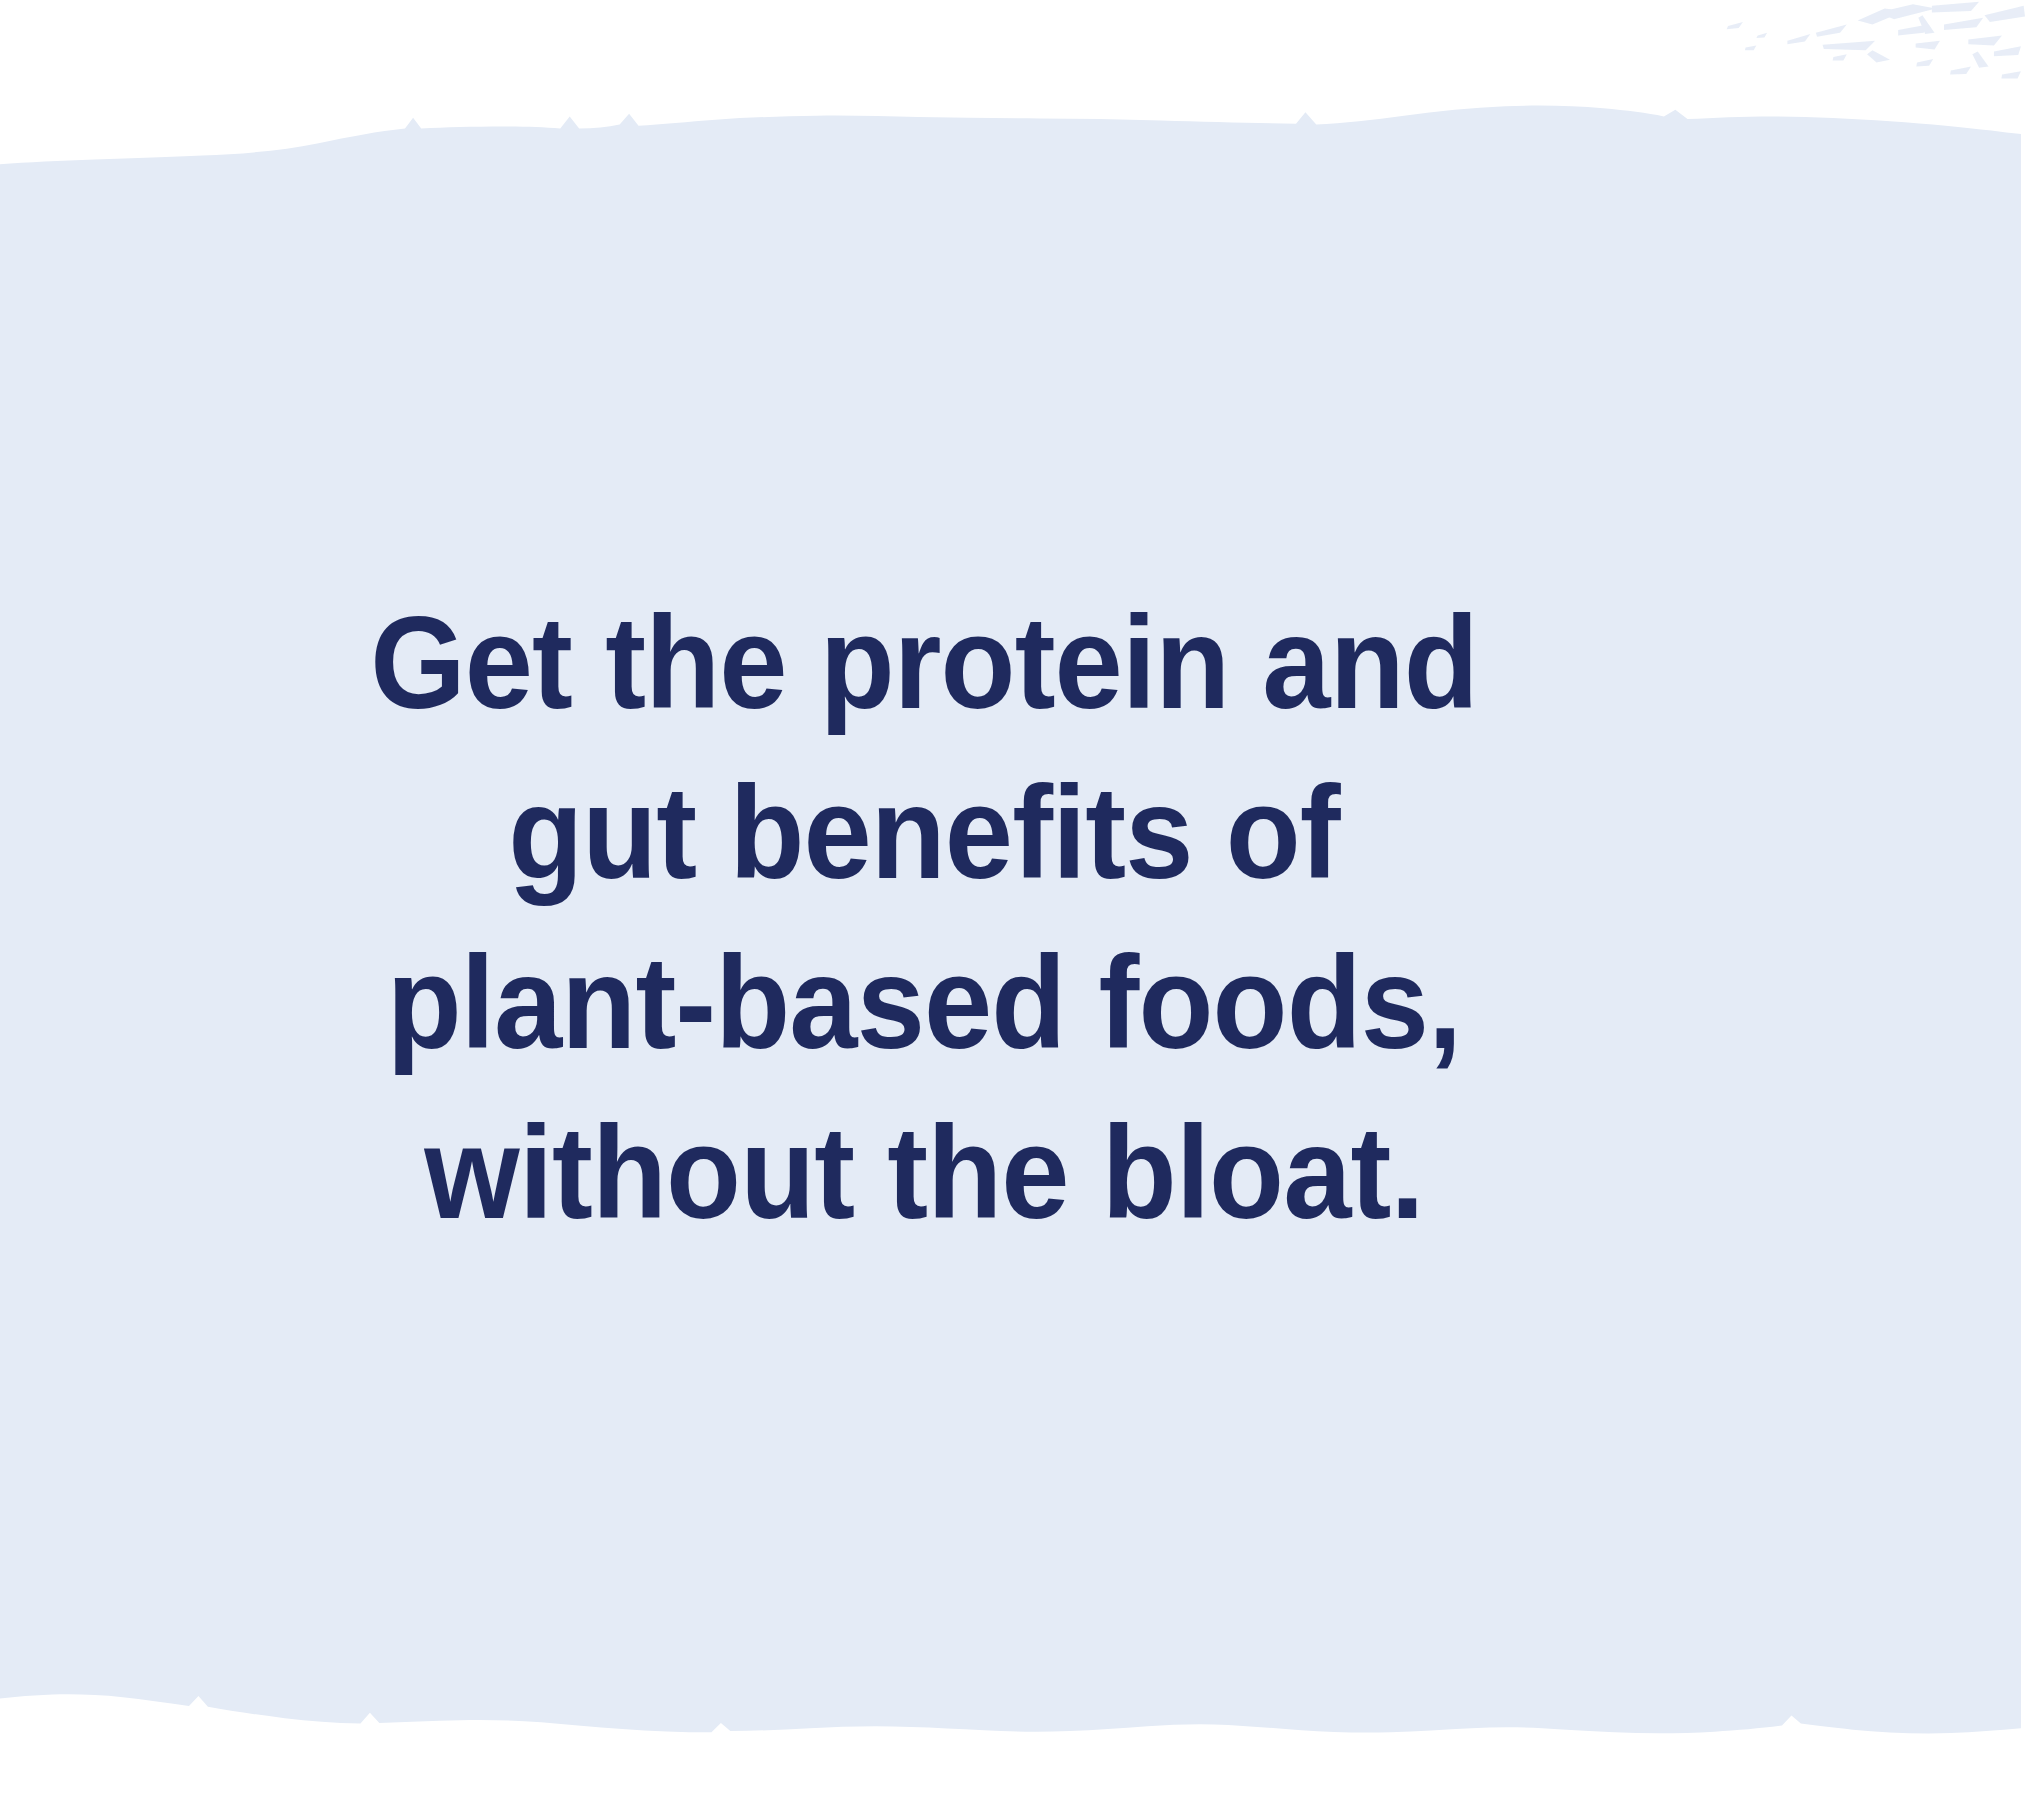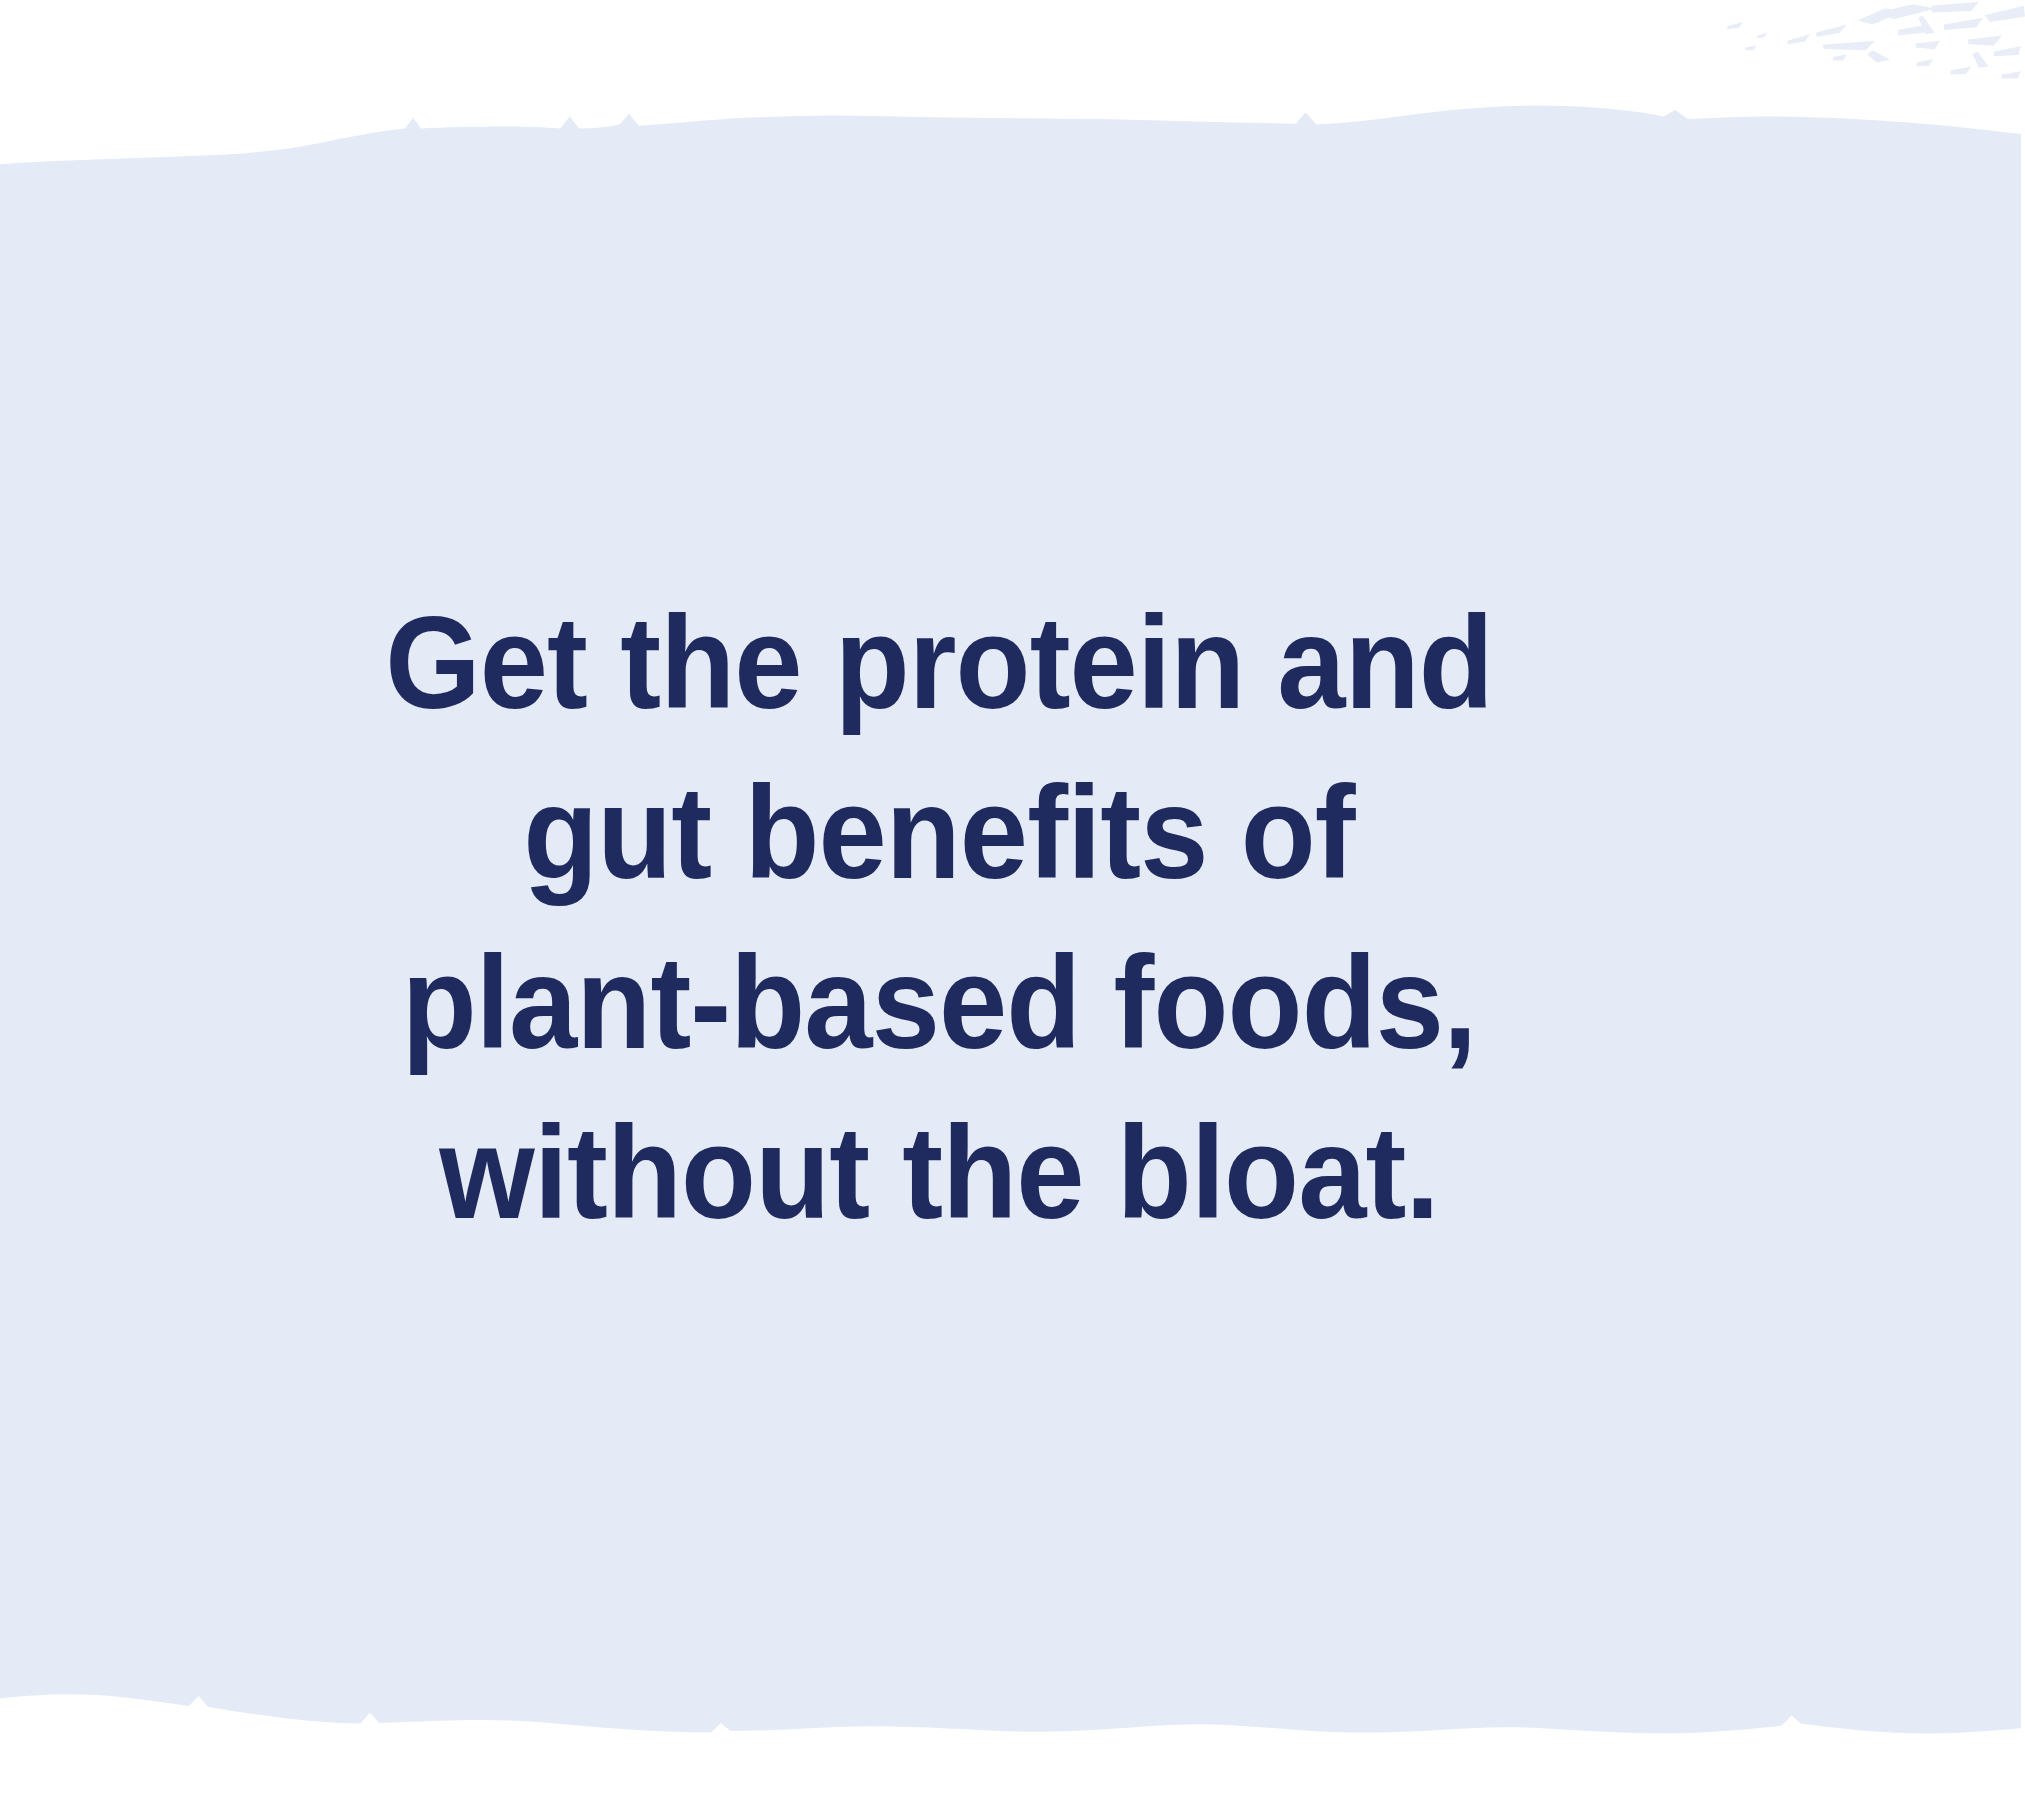--- a/index.html
+++ b/index.html
@@ -38,21 +38,20 @@
   #headline {
     position: absolute;
     left: 0;
     top: 0;
     width: 1848px;
     height: 1815px;
     display: flex;
     align-items: center;
     justify-content: center;
     pointer-events: none;
-    padding-left: 15px;
   }
   #headline-inner {
     width: 1566px;
     margin-top: 20px;
     text-align: center;
     pointer-events: auto;
   }
   .hl-line {
     display: block;
     color: #1f2a5e;

